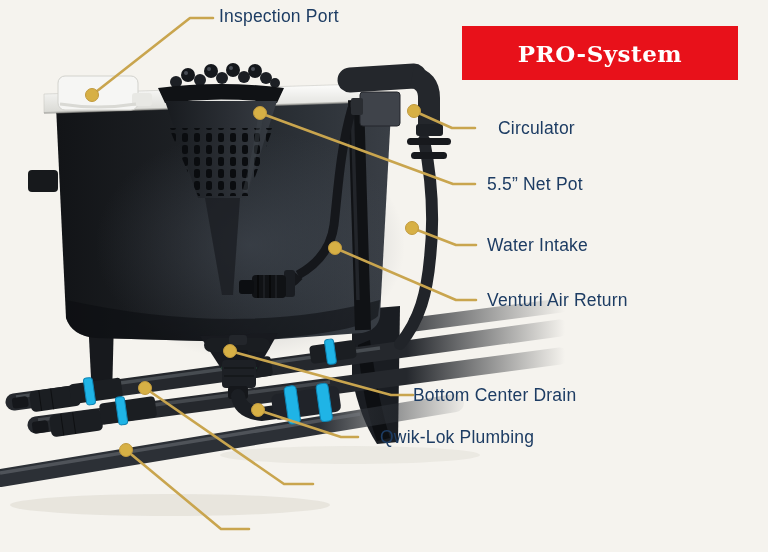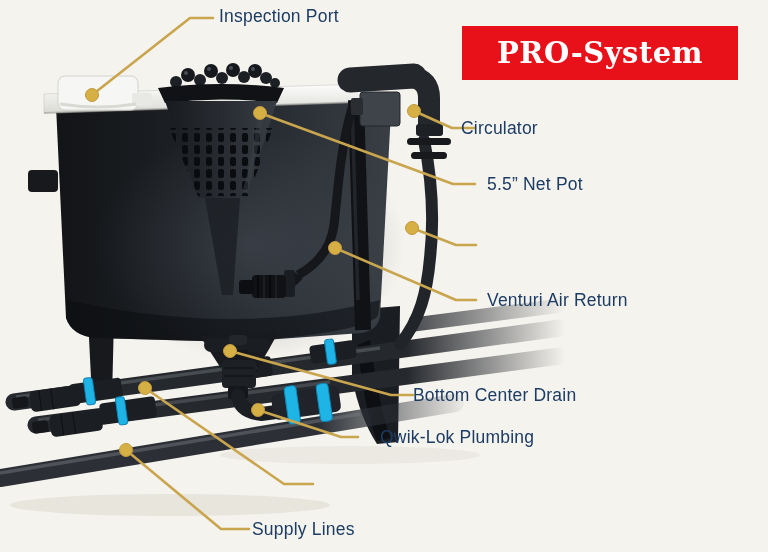--- a/index.html
+++ b/index.html
@@ -15,21 +15,21 @@
     color:var(--c-label-text,#1d3c63);
     font-size:17.5px;line-height:22px;white-space:nowrap;
     letter-spacing:.2px;font-weight:500;
   }
   .banner{
     position:absolute;left:462px;top:26px;width:276px;height:54px;
     background:var(--c-banner-red,#e8111a);
     color:var(--c-banner-text,#fff);
     display:flex;align-items:center;justify-content:center;
     font-family:"DejaVu Serif","Liberation Serif",serif;
-    font-weight:700;font-size:29px;letter-spacing:.5px;
+    font-weight:700;font-size:23px;letter-spacing:.5px;
   }
   .leader{stroke:var(--c-leader-line,#c9a54e);stroke-width:2.6;fill:none;stroke-linejoin:round;stroke-linecap:round;}
   .leader-dot{fill:var(--c-leader-dot,#d7b045);stroke:#c19a3e;stroke-width:1;}
   .qwik{fill:var(--c-qwiklok-blue,#1fb4e6);stroke:#0d84b4;stroke-width:1;}
 </style>
 </head>
 <body>
 
 <div class="stage">
 
@@ -242,22 +242,22 @@
       <circle class="leader-dot" cx="412" cy="228" r="6.5"></circle>
       <circle class="leader-dot" cx="335" cy="248" r="6.5"></circle>
       <circle class="leader-dot" cx="230" cy="351" r="6.5"></circle>
       <circle class="leader-dot" cx="258" cy="410" r="6.5"></circle>
       <circle class="leader-dot" cx="145" cy="388" r="6.5"></circle>
       <circle class="leader-dot" cx="126" cy="450" r="6.5"></circle>
     </g>
   </svg>
 
   <div class="label" style="left:219px;top:5px">Inspection Port</div>
-  <div class="label" style="left:461px;top:117px">Circulator</div>
+  <div class="label" style="left:498px;top:117px">Circulator</div>
   <div class="label" style="left:487px;top:173px">5.5” Net Pot</div>
+  <div class="label" style="left:487px;top:234px">Water Intake</div>
   <div class="label" style="left:487px;top:289px">Venturi Air Return</div>
   <div class="label" style="left:413px;top:384px">Bottom Center Drain</div>
   <div class="label" style="left:380px;top:426px">Qwik-Lok Plumbing</div>
-  <div class="label" style="left:252px;top:518px">Supply Lines</div>
 
   <div class="banner">PRO-System</div>
 
 </div>
 
 </body></html>

